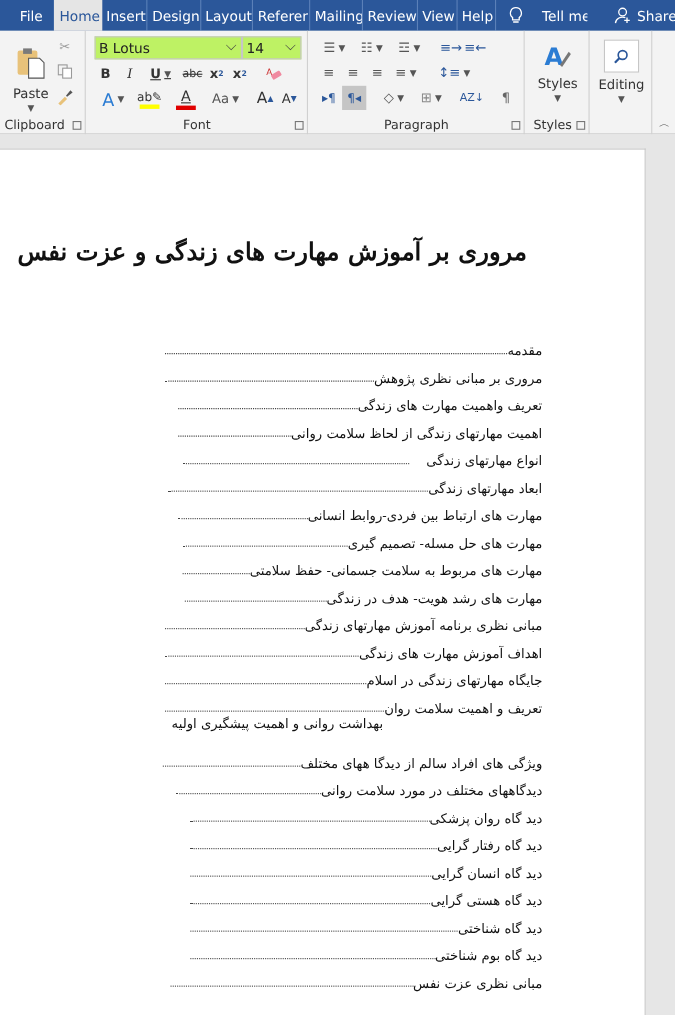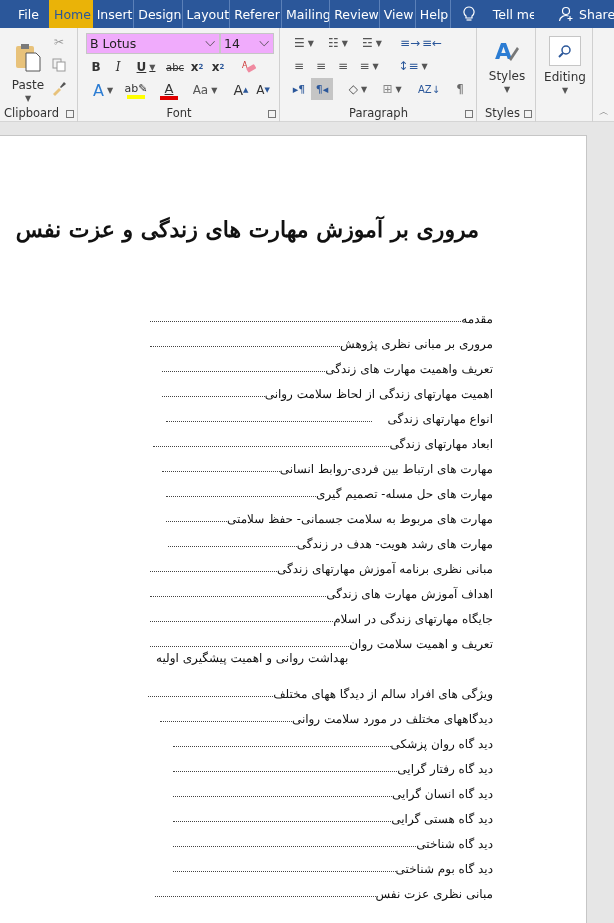--- a/index.html
+++ b/index.html
@@ -1,28 +1,28 @@
 <!DOCTYPE html>
 <html><head>
 <meta charset="utf-8">
 <style>
   * { box-sizing: border-box; margin: 0; padding: 0; }
   html, body { width: 614px; height: 923px; overflow: hidden; background: #e6e6e6; font-family: "DejaVu Sans", sans-serif; }
   .tabbar { position: absolute; left: 0; top: 0; width: 614px; height: 28px; background: #2b579a; display: flex; align-items: center; color: #fff; font-size: 12.5px; }
   .tab { height: 28px; display: flex; align-items: center; padding: 0 4px; border-right: 1px solid #5b80b8; white-space: nowrap; overflow: hidden; }
   .tab.file { padding: 0 12px 0 18px; border-right: none; }
-  .tab.active { background: #eab308; color: #2b579a; border-right: none; padding: 0 5px; }
+  .tab.active { background: #e5e5e5; color: #2b579a; border-right: none; padding: 0 5px; }
   .tab.tell { border-right: none; padding-left: 12px; gap: 18px; }
   .tab.share { border-right: none; margin-left: 20px; gap: 5px; }
   .ribbon { position: absolute; left: 0; top: 28px; width: 614px; height: 94px; background: #f3f3f3; border-bottom: 1px solid #d5d5d5; }
   .group { position: absolute; top: 0; height: 94px; border-right: 1px solid #d0d0d0; }
   .glabel { position: absolute; bottom: 2px; left: 0; right: 0; text-align: center; font-size: 11.5px; color: #333; }
   .launcher { position: absolute; bottom: 4px; right: 3px; width: 8px; height: 8px; border: 1px solid #777; }
   .ib { position: absolute; font-size: 12px; color: #333; display: flex; align-items: center; justify-content: center; }
-  .combo { position: absolute; height: 21px; background: #f0abfc; border: 1px solid #c6c6c6; font-size: 12.5px; padding: 2px 3px; color: #222; }
+  .combo { position: absolute; height: 21px; background: #bef264; border: 1px solid #c6c6c6; font-size: 12.5px; padding: 2px 3px; color: #222; }
   .combo .arr { position: absolute; right: 4px; top: 0; font-size: 13px; color: #444; }
   .dd { font-size: 8px; color: #555; margin-left: 3px; }
   .doc-area { position: absolute; left: 0; top: 123px; width: 614px; height: 800px; background: #e6e6e6; }
   .page { position: absolute; left: 0; top: 12px; width: 587px; height: 788px; background: #fff; border-right: 1px solid #c6c6c6; border-top: 1px solid #c6c6c6; }
   .title { position: absolute; right: 107px; top: 80px; font-family: "DejaVu Serif", serif; font-size: 22px; font-weight: bold; direction: rtl; color: #111; white-space: nowrap; }
   .toc { position: absolute; left: 148px; right: 93px; top: 165px; direction: rtl; }
   .toc-row { height: 25px; display: flex; align-items: flex-end; font-family: "DejaVu Serif", serif; font-size: 12px; color: #111; }
   .toc-row .txt { white-space: nowrap; }
   .toc-row .dots { flex: 1; border-bottom: 1px dotted #444; margin-bottom: 4px; }
   svg { display: block; }

